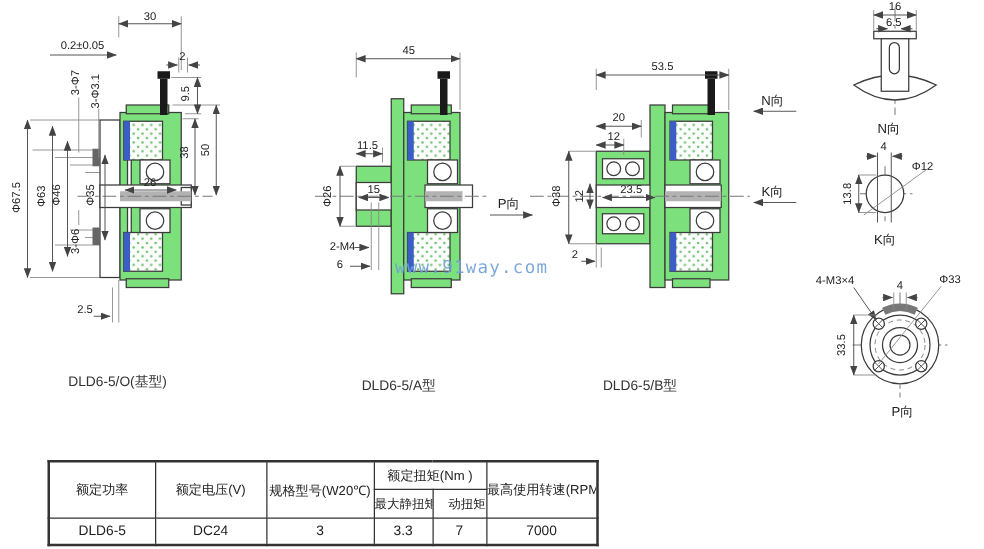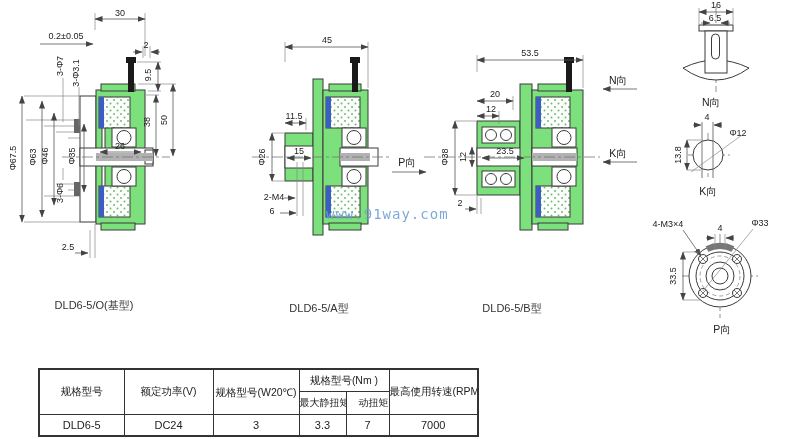--- a/index.html
+++ b/index.html
@@ -11,21 +11,21 @@
   .body{fill:#7ce07c;stroke:#3b3b3b;stroke-width:1;}
   .white{fill:#ffffff;stroke:#3b3b3b;stroke-width:1;}
   .coil{fill:url(#dots);stroke:#3b3b3b;stroke-width:1;}
   .stripe{fill:#3c5ec4;stroke:none;}
   .gray{fill:#b2b2b2;stroke:none;}
   .blk{fill:#1a1a1a;stroke:none;}
   .dim{stroke:#555;stroke-width:0.8;fill:none;}
   .ext{stroke:#888;stroke-width:0.7;fill:none;}
   .cl{stroke:#777;stroke-width:0.8;stroke-dasharray:11 3 3 3;fill:none;}
   .dash{stroke:#888;stroke-width:0.8;stroke-dasharray:4 3;fill:none;}
-  .watermark{position:absolute;left:326px;top:206px;font-family:"DejaVu Sans Mono",monospace;
+  .watermark{position:absolute;left:316px;top:206px;font-family:"DejaVu Sans Mono",monospace;
              font-size:14px;letter-spacing:1px;color:#6f9fd8;opacity:.9;}
   table.spec{position:absolute;left:38px;top:368px;width:439px;border-collapse:collapse;
              table-layout:fixed;border:2px solid #333;}
   table.spec td{border:1px solid #333;text-align:center;vertical-align:middle;
                 color:#222;font-size:10.5px;padding:0;white-space:nowrap;overflow:hidden;}
   table.spec tr.data td{font-size:11px;height:20px;}
   table.spec tr.h1 td{height:21px;}
   table.spec tr.h2 td{height:22px;font-size:10px;text-align:right;}
 </style>
 </head>
@@ -316,24 +316,24 @@
   <colgroup>
     <col style="width:85px">
         <col style="width:89px">
         <col style="width:86px">
     <col style="width:47px">
         <col style="width:43px">
         <col style="width:89px">
   </colgroup>
   <tbody>
         <tr class="h1">
-    <td rowspan="2">规格型号</td>
-    <td rowspan="2">额定功率(V)</td>
+    <td rowspan="2">额定功率</td>
+    <td rowspan="2">额定电压(V)</td>
     <td rowspan="2">规格型号(W20℃)</td>
-    <td colspan="2">规格型号(Nm )</td>
+    <td colspan="2">额定扭矩(Nm )</td>
     <td rowspan="2">最高使用转速(RPM)</td>
   </tr>
   <tr class="h2">
     <td>最大静扭矩</td>
     <td>动扭矩</td>
   </tr>
   <tr class="data">
     <td>DLD6-5</td>
     <td>DC24</td>
     <td>3</td>

